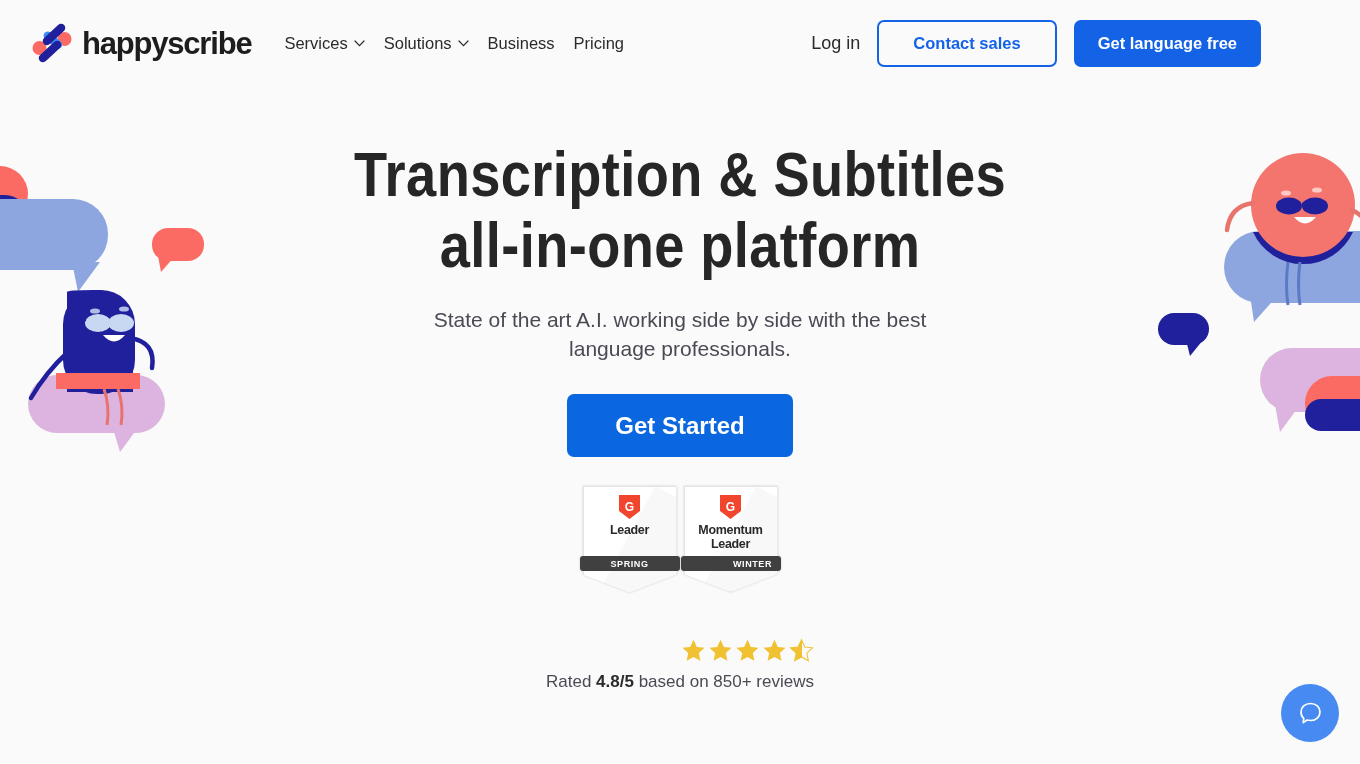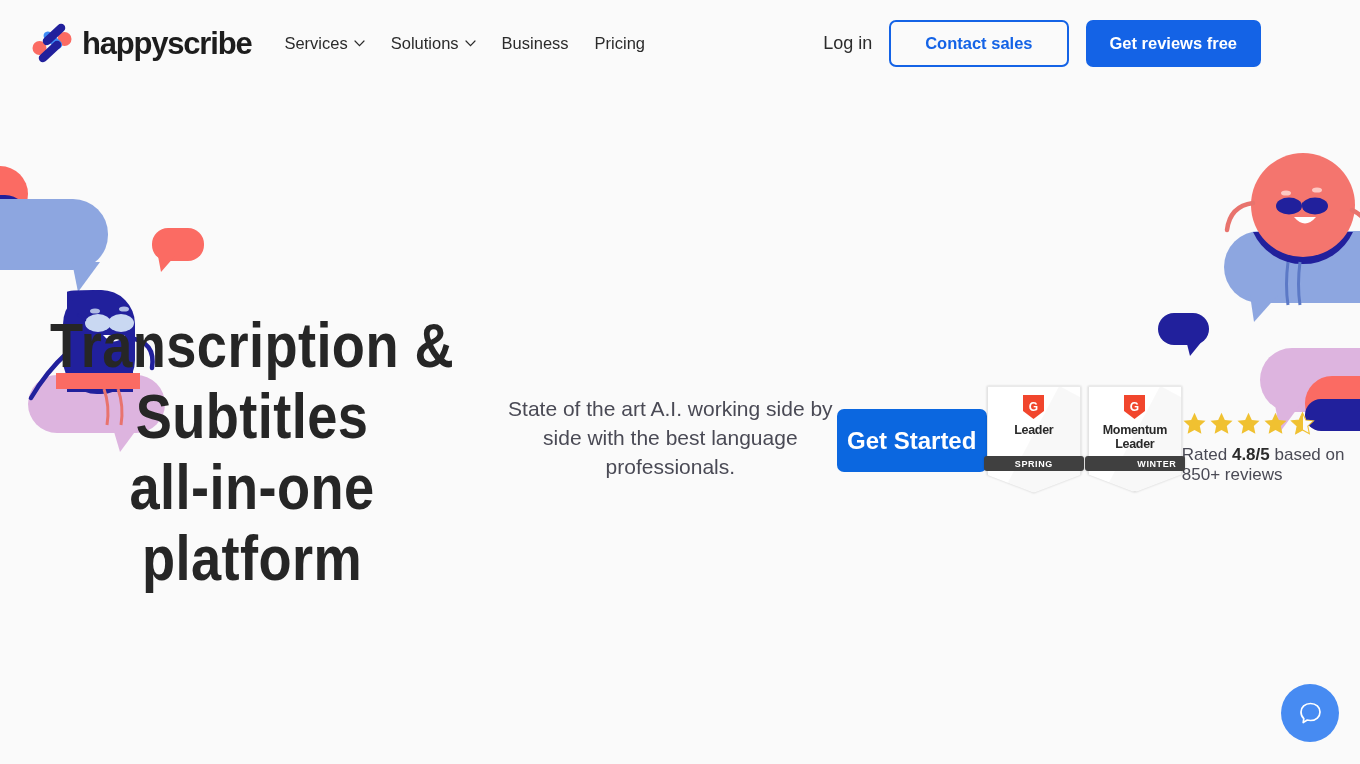--- a/index.html
+++ b/index.html
@@ -44,21 +44,21 @@
     font-size: 31px;
     font-weight: bold;
     letter-spacing: -1.2px;
     color: #1D1D1D;
     line-height: 1;
   }
 
   .nav {
     display: flex;
     align-items: center;
-    gap: 26px;
+    gap: 19px;
   }
 
   .nav-item {
     display: flex;
     align-items: center;
     gap: 6px;
     font-size: 16.5px;
     color: #2B2B2B;
     cursor: pointer;
     white-space: nowrap;
@@ -111,21 +111,21 @@
     font-family: inherit;
   }
 
   
   .hero {
     position: absolute;
     top: 86px; left: 0;
     width: 1360px;
     height: 678px;
     display: flex;
-    flex-direction: row;
+    flex-direction: column;
     align-items: center;
     z-index: 20;
   }
 
   .headline {
     margin-top: 53px;
     text-align: center;
     font-size: 63px;
     line-height: 71px;
     font-weight: bold;
@@ -229,21 +229,21 @@
     font-weight: bold;
     color: #2A2A2A;
     letter-spacing: -0.2px;
   }
 
   
   .rating {
     margin-top: 45px;
     display: flex;
     flex-direction: column;
-    align-items: flex-start;
+    align-items: flex-end;
   }
 
   .stars { display: flex; gap: 2px; }
   .star { width: 25px; height: 25px; display: block; }
 
   .rating-text {
     margin-top: 9px;
     font-size: 17px;
     color: #4A4A55;
   }
@@ -387,21 +387,21 @@
       <span>Business</span>
     </div>
     <div class="nav-item">
       <span>Pricing</span>
     </div>
   </nav>
 
   <div class="header-right">
     <span class="login-link">Log in</span>
     <button class="btn-outline">Contact sales</button>
-    <button class="btn-solid">Get reviews free</button>
+    <button class="btn-solid">Get language free</button>
   </div>
 </header>
 
 <section class="hero">
 
   <h1 class="headline">Transcription &amp; Subtitles
 all-in-one platform</h1>
 
   <p class="subtitle">State of the art A.I. working side by side with the best language professionals.</p>
 

